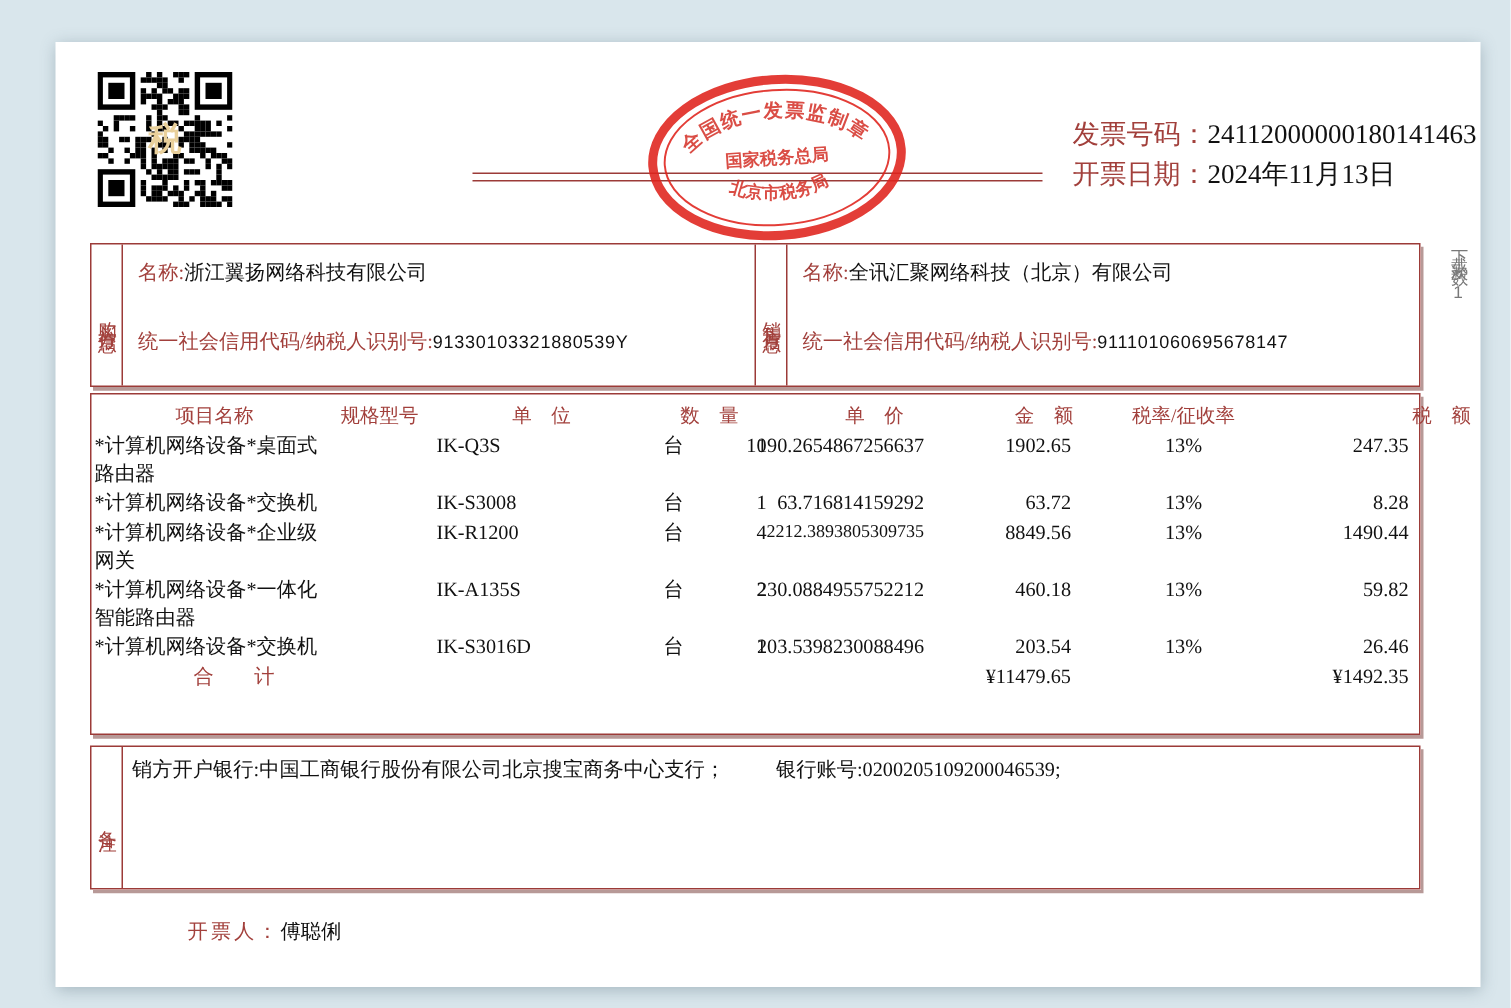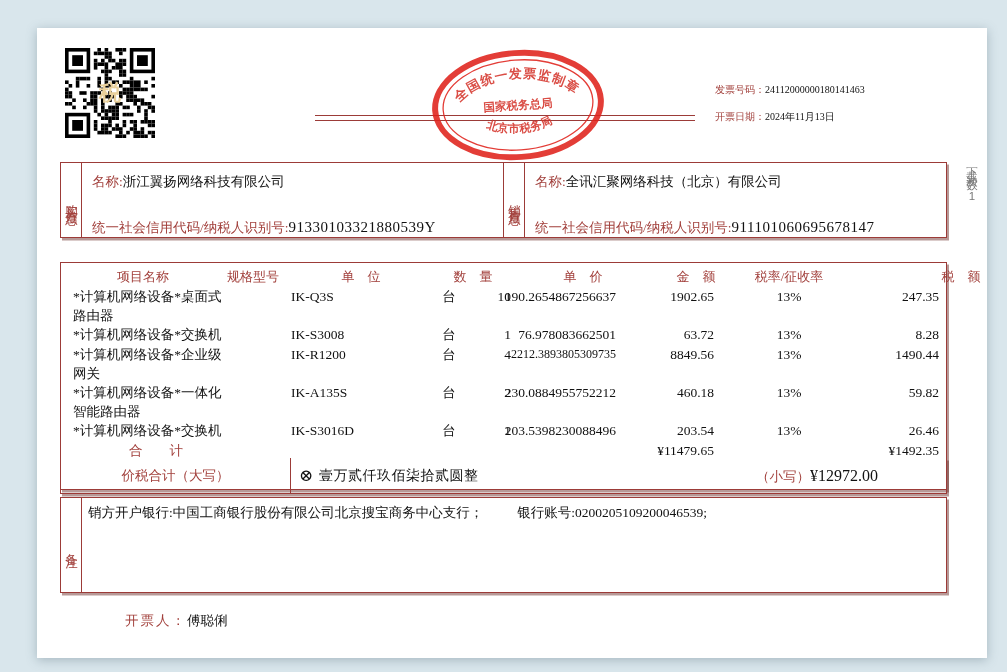--- a/index.html
+++ b/index.html
@@ -24,54 +24,54 @@
     font-size:22px;color:#e9d09b;font-weight:bold;pointer-events:none;
   }
   .title{
     position:absolute;left:250px;top:36px;width:410px;text-align:center;
     font-size:25px;font-weight:bold;color:#8e2a23;letter-spacing:1px;
   }
   .title-rule{
     position:absolute;left:278px;top:87px;width:380px;height:4px;
     border-top:1.5px solid #9c3b38;border-bottom:1.5px solid #9c3b38;
   }
-  .inv-meta{position:absolute;left:678px;top:48px;font-size:10px;line-height:27px;white-space:nowrap;}
+  .inv-meta{position:absolute;left:678px;top:48px;font-size:18px;line-height:27px;white-space:nowrap;}
   .stamp{position:absolute;left:392px;top:18px;width:178px;height:118px;opacity:.88;transform:rotate(-4deg);}
   .dl-count{
     position:absolute;left:927px;top:130px;color:#787878;font-size:11.5px;
     writing-mode:vertical-rl;text-orientation:upright;letter-spacing:4px;
     font-family:"Liberation Sans","DejaVu Sans",sans-serif;
   }
   
   .party-box{
-    position:absolute;left:23px;top:134px;width:887px;height:76px;
+    position:absolute;left:23px;top:134px;width:887px;height:96px;
     border:1.5px solid #9c3b38;box-shadow:2px 2.5px 0 rgba(112,52,47,.5);
     box-sizing:border-box;display:flex;
   }
   .vlabel{
     writing-mode:vertical-rl;text-orientation:upright;
     display:flex;align-items:center;justify-content:center;
     color:#a2403c;font-size:12.5px;letter-spacing:2px;
     border-right:1px solid #9c3b38;width:20px;flex:none;
   }
   .party-cell{flex:1;position:relative;font-size:13.5px;}
   .party-cell.first{border-right:1px solid #9c3b38;}
   .p-name{position:absolute;left:10px;top:10px;white-space:nowrap;}
   .p-tax{position:absolute;left:10px;top:56px;white-space:nowrap;}
-  .mono{font-family:Liberation Serif, serif;font-size:15px;letter-spacing:.5px;}
+  .mono{font-family:Liberation Sans, sans-serif;font-size:12px;letter-spacing:.5px;}
   
   .items-box{
     position:absolute;left:23px;top:234px;width:887px;height:228px;
     border:1.5px solid #9c3b38;box-shadow:2px 2.5px 0 rgba(112,52,47,.5);
     box-sizing:border-box;font-size:13.5px;
   }
   .ihead{position:relative;height:24px;}
   .ihead span{position:absolute;top:5px;transform:translateX(-50%);color:#a2403c;white-space:nowrap;font-size:13px;}
   .irow{position:relative;line-height:19.2px;}
-  .irow .name{margin-left:12px;width:160px;word-break:break-all;}
+  .irow .name{margin-left:2px;width:160px;word-break:break-all;}
   .acell{position:absolute;top:0;white-space:nowrap;line-height:19.2px;}
   .c-spec{left:230px;}
   .c-unit{left:388px;transform:translateX(-50%);}
   .c-qty{right:435px;}
   .c-price{right:330px;}
   .c-amount{right:232px;}
   .c-rate{left:728px;transform:translateX(-50%);}
   .c-tax{right:7px;}
   .total-row{position:relative;height:19.2px;line-height:19.2px;}
   .t-label{position:absolute;left:68px;color:#a2403c;white-space:pre;}
@@ -399,21 +399,21 @@
       <div class="acell c-price">190.2654867256637</div>
       <div class="acell c-amount">1902.65</div>
       <div class="acell c-rate">13%</div>
       <div class="acell c-tax">247.35</div>
     </div>
     <div class="irow">
       <div class="name">*计算机网络设备*交换机</div>
       <div class="acell c-spec">IK-S3008</div>
       <div class="acell c-unit">台</div>
       <div class="acell c-qty">1</div>
-      <div class="acell c-price">76.978083662501</div>
+      <div class="acell c-price">63.716814159292</div>
       <div class="acell c-amount">63.72</div>
       <div class="acell c-rate">13%</div>
       <div class="acell c-tax">8.28</div>
     </div>
     <div class="irow">
       <div class="name">*计算机网络设备*企业级网关</div>
       <div class="acell c-spec">IK-R1200</div>
       <div class="acell c-unit">台</div>
       <div class="acell c-qty">4</div>
       <div class="acell c-price" style="font-size:12px">2212.3893805309735</div>
@@ -442,28 +442,20 @@
       <div class="acell c-tax">26.46</div>
     </div>
 
     <div class="total-row">
       <div class="t-label">合　　计</div>
       <div class="acell c-amount">¥11479.65</div>
       <div class="acell c-tax">¥1492.35</div>
     </div>
   </div>
 
-  <div class="summary-box">
-    <div class="s-label">价税合计（大写）</div>
-    <div class="s-sym">⊗</div>
-    <div class="s-words">壹万贰仟玖佰柒拾贰圆整</div>
-    <div class="s-small">
-      <span class="red">（小写）</span><span class="s-figures">¥12972.00</span>
-    </div>
-  </div>
 
   <div class="remarks-box">
     <div class="vlabel">备注</div>
     <div class="remarks-content">
       <div class="r-line">
         <span>销方开户银行:中国工商银行股份有限公司北京搜宝商务中心支行；</span><span class="r-acct">银行账号:0200205109200046539;</span>
       </div>
     </div>
   </div>
 

